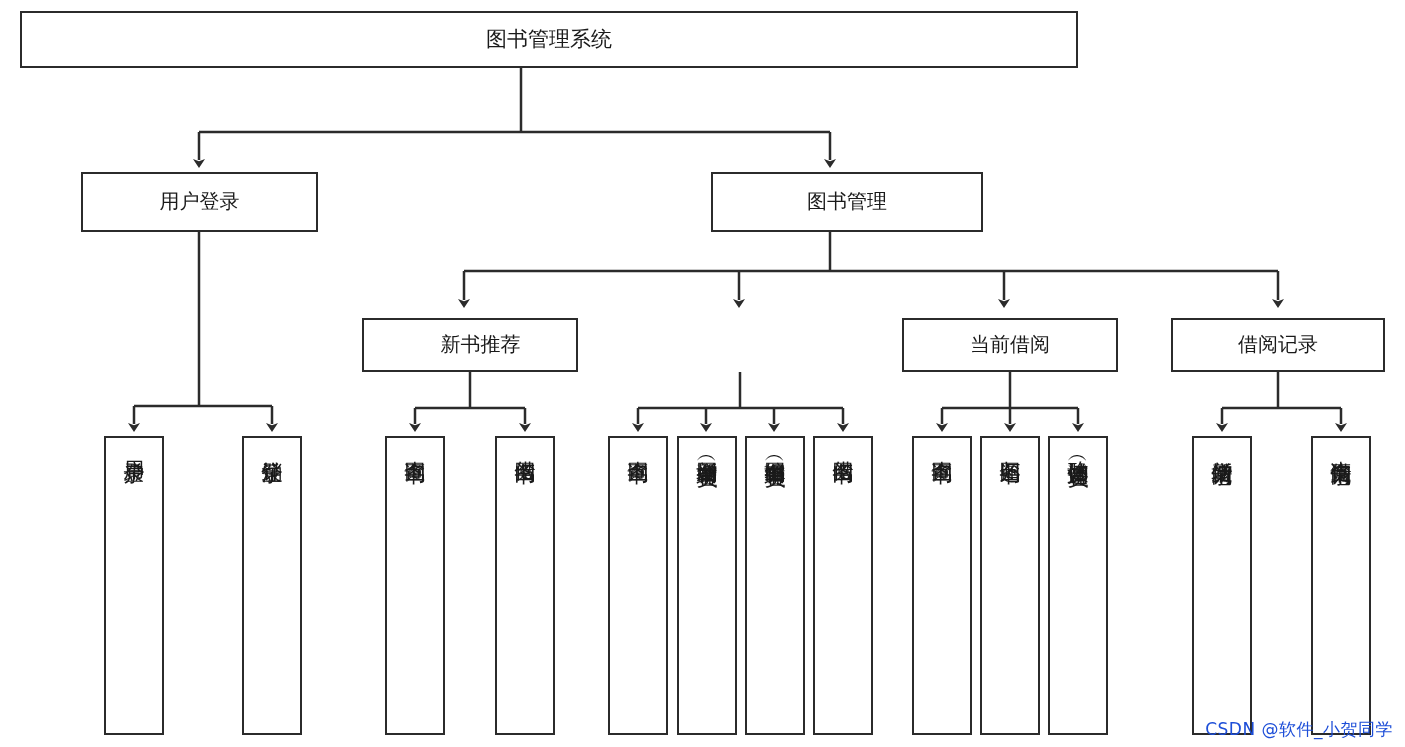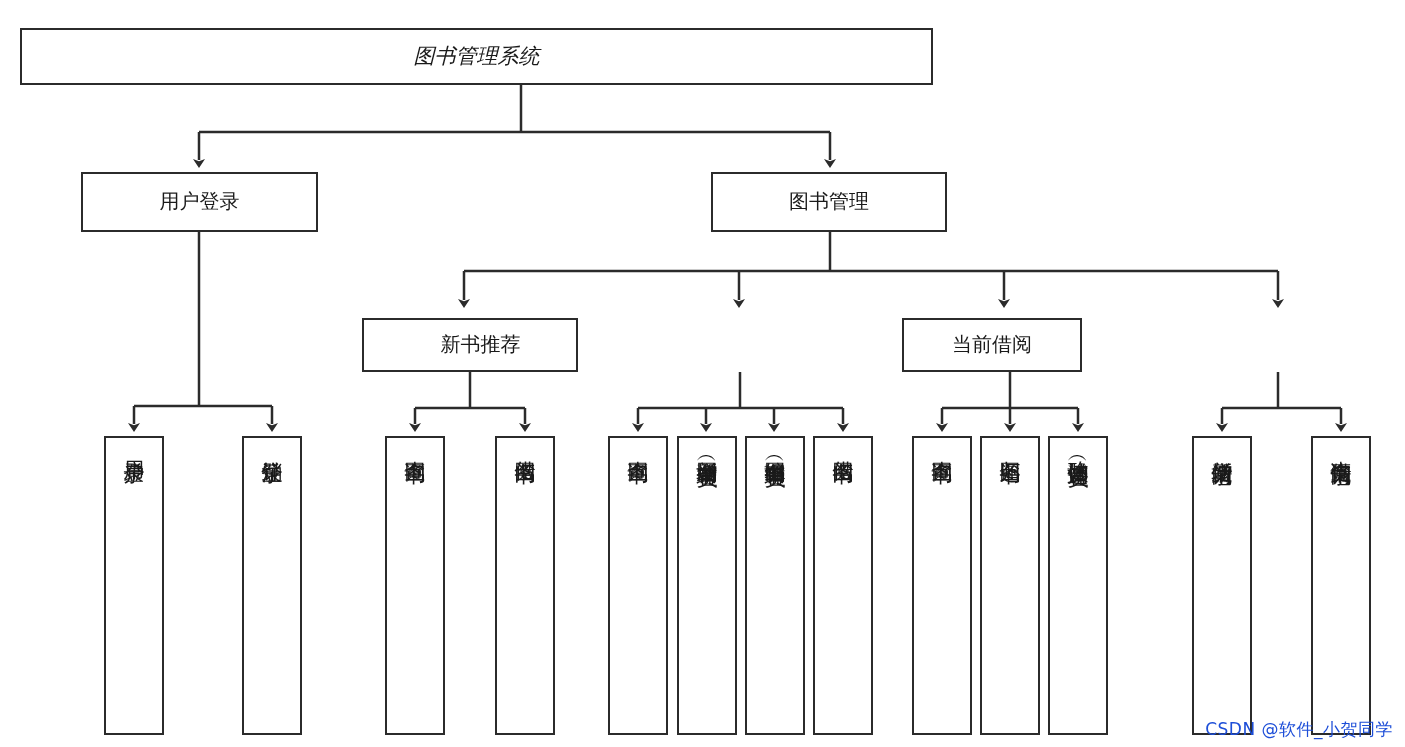--- a/index.html
+++ b/index.html
@@ -116,36 +116,39 @@
       <path d="M1010,408 L1010,424" marker-end="url(#arrow)"></path>
       <path d="M1078,408 L1078,424" marker-end="url(#arrow)"></path>
 
       <path d="M1278,372 L1278,408"></path>
       <path d="M1222,408 L1341,408"></path>
       <path d="M1222,408 L1222,424" marker-end="url(#arrow)"></path>
       <path d="M1341,408 L1341,424" marker-end="url(#arrow)"></path>
     </g>
   </svg>
 
-  <div class="node root" style="left:20px; top:28px; width:913px; height:57px;font-style:italic;">
+  <div class="node root" style="left:20px; top:11px; width:1058px; height:57px;">
     <span class="label">图书管理系统</span>
   </div>
 
   <div class="node lvl2" style="left:81px; top:172px; width:237px; height:60px;">
     <span class="label">用户登录</span>
   </div>
-  <div class="node lvl2" style="left:711px; top:172px; width:236px; height:60px;">
+  <div class="node lvl2" style="left:711px; top:172px; width:272px; height:60px;">
     <span class="label">图书管理</span>
   </div>
 
   <div class="node lvl3" style="left:362px; top:318px; width:216px; height:54px;padding-left:21px;">
     <span class="label">新书推荐</span>
   </div>
-  <div class="node lvl3" style="left:902px; top:318px; width:180px; height:54px;">
+  <div class="node lvl3" style="left:902px; top:318px; width:216px; height:54px;">
     <span class="label">当前借阅</span>
+  </div>
+  <div class="node lvl3" style="left:1171px; top:318px; width:214px; height:54px;">
+    <span class="label">借阅记录</span>
   </div>
 
   <div class="node leaf" style="left:104px; top:436px; width:60px; height:299px;">
     <span class="label">用户登录</span>
   </div>
   <div class="node leaf" style="left:242px; top:436px; width:60px; height:299px;">
     <span class="label">注销登录</span>
   </div>
 
   <div class="node leaf" style="left:385px; top:436px; width:60px; height:299px;">

